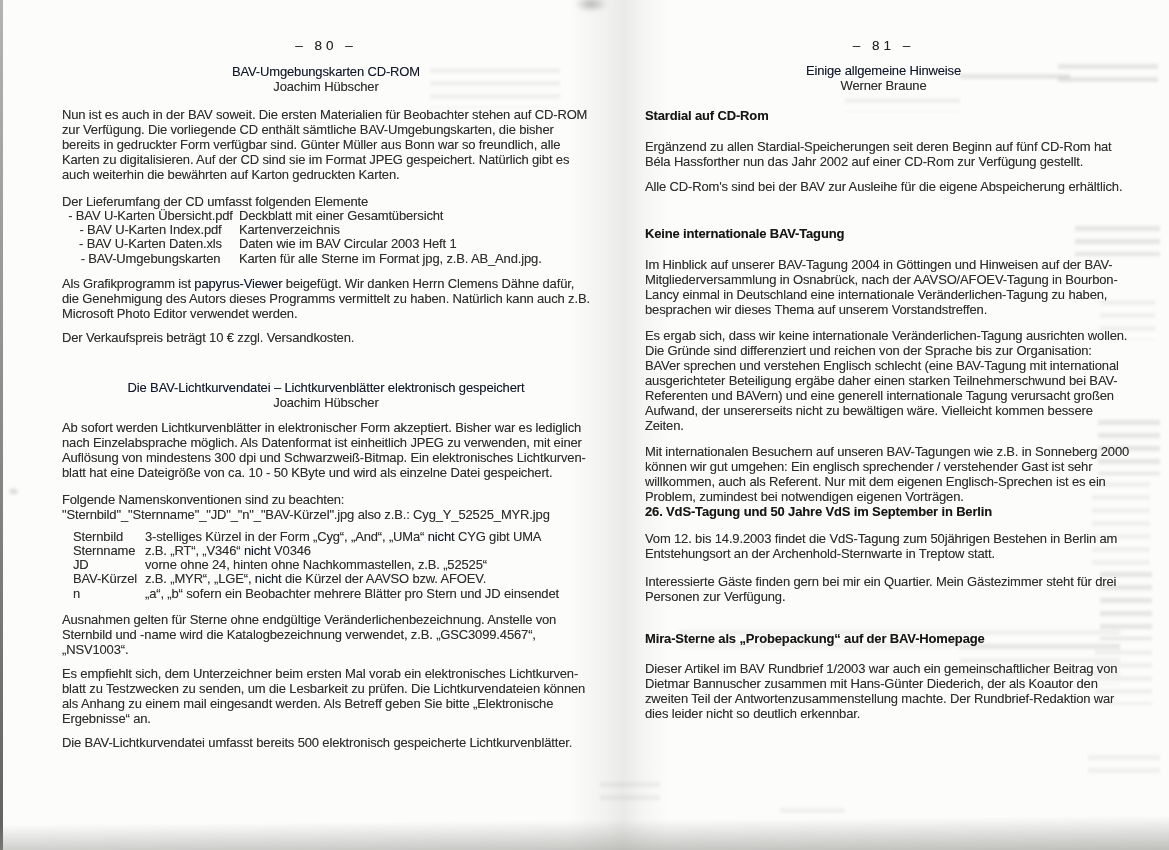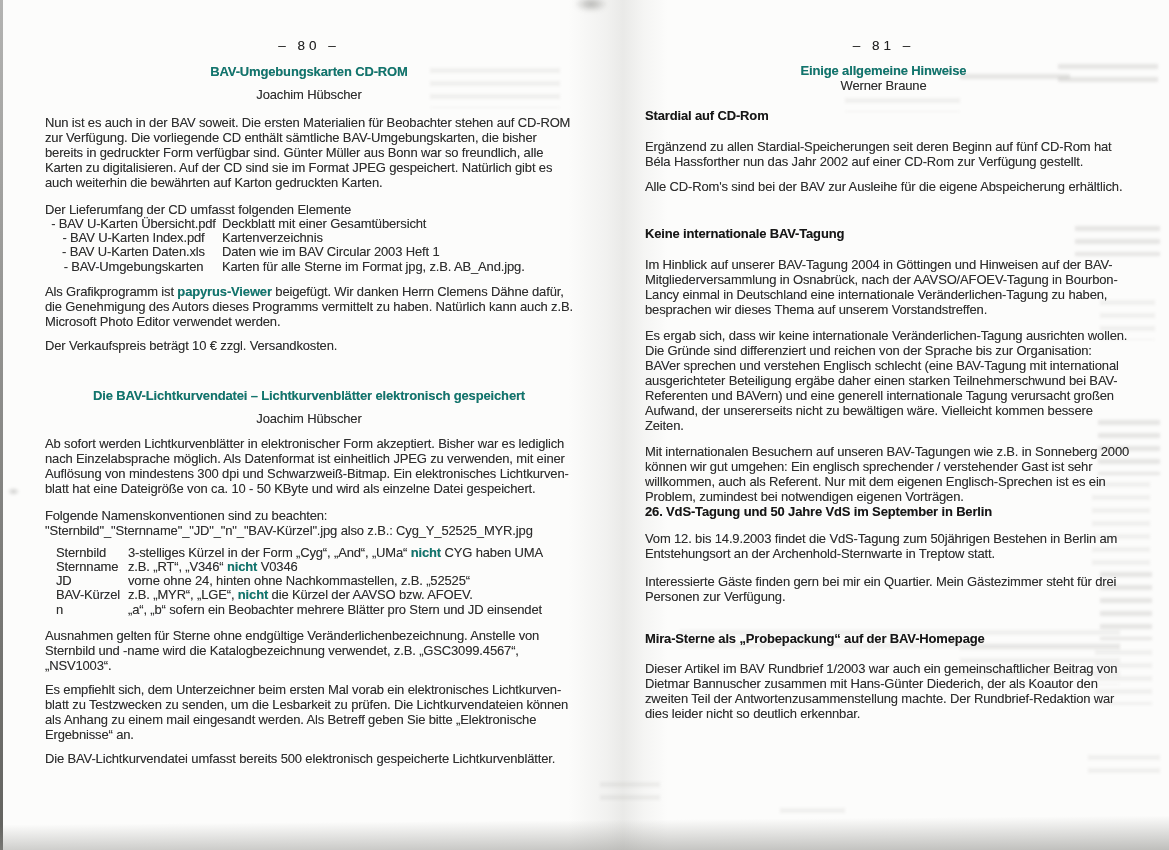--- a/index.html
+++ b/index.html
@@ -22,28 +22,28 @@
   .gutter-top{position:absolute;left:574px;top:-4px;width:34px;height:16px;border-radius:50%;
     background:radial-gradient(closest-side,rgba(60,60,55,.35),rgba(60,60,55,0));filter:blur(2px);}
   .ghost{position:absolute;filter:blur(1.6px);opacity:.55;
     background:repeating-linear-gradient(180deg,rgba(120,118,112,.30) 0 5px,rgba(0,0,0,0) 5px 13px);}
   .ghost.faint{opacity:.3;}
   .pencil{position:absolute;left:7px;top:487px;width:13px;height:9px;filter:blur(1px);opacity:.5;
     background:radial-gradient(closest-side,rgba(90,90,88,.5),rgba(0,0,0,0));}
   
   .page{position:absolute;top:0;font-size:13px;line-height:15px;letter-spacing:-0.15px;
     text-shadow:0 0 .5px rgba(45,45,45,.4);}
-  .page-left{left:45px;width:548px;}
+  .page-left{left:62px;width:548px;}
   .page-right{left:645px;width:505px;}
   p{margin:0;white-space:pre-line;}
   .pnum{text-align:center;letter-spacing:4px;font-size:13.5px;color:#232323;}
   .t-center{text-align:center;}
-  .bold{font-weight:bold;color:#0f766e;}
+  .bold{font-weight:normal;color:#0f172a;}
   .heading{font-weight:bold;color:#161616;white-space:pre-line;}
-  .pad-r20{padding-right:20px;margin-top:8px;}
+  .pad-r20{padding-right:20px;}
   .pad-r28{padding-right:28px;}
   .row{line-height:14.2px;white-space:nowrap;}
   .col-name{display:inline-block;width:177px;text-align:center;}
   .def-row{line-height:14.2px;white-space:nowrap;padding-left:11px;}
   .col-term{display:inline-block;width:72px;}
   .mt8{margin-top:8px;}.mt9{margin-top:9px;}.mt10{margin-top:10px;}
   .mt11{margin-top:11px;}.mt12{margin-top:12px;}.mt13{margin-top:13px;}
   .mt14{margin-top:10px;}.mt15{margin-top:15px;}.mt16{margin-top:16px;}
   .mt24{}.mt27{margin-top:27px;}.mt32{margin-top:32px;}
   .mt35{margin-top:35px;}.mt38{margin-top:38px;}
@@ -106,21 +106,21 @@
 
     <p class="mt10">Ab sofort werden Lichtkurvenblätter in elektronischer Form akzeptiert. Bisher war es lediglich
 nach Einzelabsprache möglich. Als Datenformat ist einheitlich JPEG zu verwenden, mit einer
 Auflösung von mindestens 300 dpi und Schwarzweiß-Bitmap. Ein elektronisches Lichtkurven-
 blatt hat eine Dateigröße von ca. 10 - 50 KByte und wird als einzelne Datei gespeichert.</p>
 
     <p class="mt12">Folgende Namenskonventionen sind zu beachten:
 "Sternbild"_"Sternname"_"JD"_"n"_"BAV-Kürzel".jpg also z.B.: Cyg_Y_52525_MYR.jpg</p>
 
     <div class="mt8">
-      <div class="def-row"><span class="col-term">Sternbild</span><span>3-stelliges Kürzel in der Form „Cyg“, „And“, „UMa“ </span><span class="bold">nicht</span><span> CYG haben UMA</span></div>
+      <div class="def-row"><span class="col-term">Sternbild</span><span>3-stelliges Kürzel in der Form „Cyg“, „And“, „UMa“ </span><span class="bold">nicht</span><span> CYG gibt UMA</span></div>
       <div class="def-row"><span class="col-term">Sternname</span><span>z.B. „RT“, „V346“ </span><span class="bold">nicht</span><span> V0346</span></div>
       <div class="def-row"><span class="col-term">JD</span><span>vorne ohne 24, hinten ohne Nachkommastellen, z.B. „52525“</span><span class="bold"></span><span></span></div>
       <div class="def-row"><span class="col-term">BAV-Kürzel</span><span>z.B. „MYR“, „LGE“, </span><span class="bold">nicht</span><span> die Kürzel der AAVSO bzw. AFOEV.</span></div>
       <div class="def-row"><span class="col-term">n</span><span>„a“, „b“ sofern ein Beobachter mehrere Blätter pro Stern und JD einsendet</span><span class="bold"></span><span></span></div>
     </div>
 
     <p class="mt11">Ausnahmen gelten für Sterne ohne endgültige Veränderlichenbezeichnung. Anstelle von
 Sternbild und -name wird die Katalogbezeichnung verwendet, z.B. „GSC3099.4567“,
 „NSV1003“.</p>
     <p class="mt9">Es empfiehlt sich, dem Unterzeichner beim ersten Mal vorab ein elektronisches Lichtkurven-

